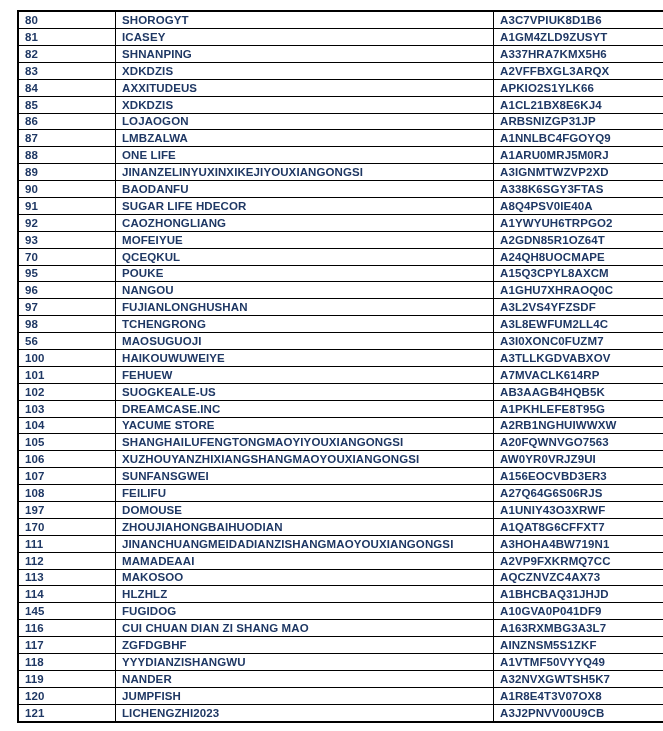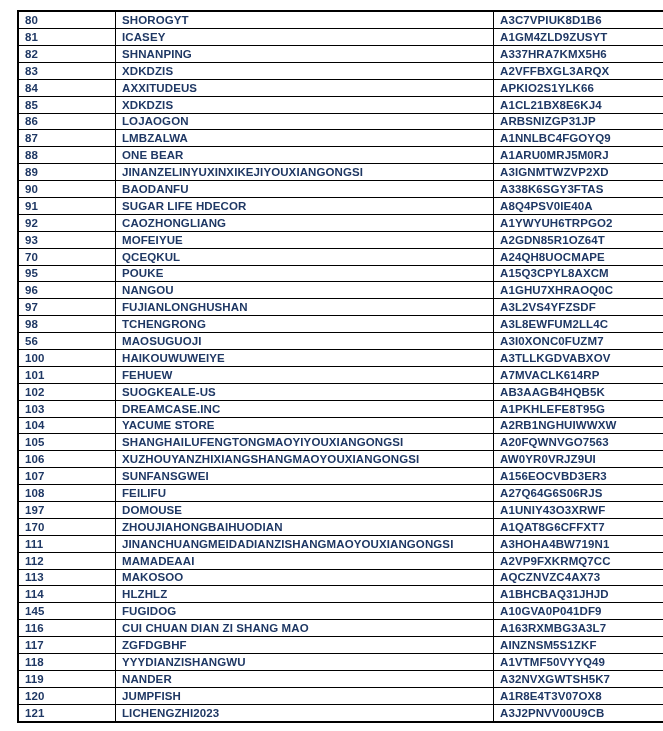--- a/index.html
+++ b/index.html
@@ -83,21 +83,21 @@
     <td class="col-name">LOJAOGON</td>
     <td class="col-id">ARBSNIZGP31JP</td>
   </tr>
         <tr>
     <td class="col-num">87</td>
     <td class="col-name">LMBZALWA</td>
     <td class="col-id">A1NNLBC4FGOYQ9</td>
   </tr>
         <tr>
     <td class="col-num">88</td>
-    <td class="col-name">ONE BEAR</td>
+    <td class="col-name">ONE LIFE</td>
     <td class="col-id">A1ARU0MRJ5M0RJ</td>
   </tr>
         <tr>
     <td class="col-num">89</td>
     <td class="col-name">JINANZELINYUXINXIKEJIYOUXIANGONGSI</td>
     <td class="col-id">A3IGNMTWZVP2XD</td>
   </tr>
         <tr>
     <td class="col-num">90</td>
     <td class="col-name">BAODANFU</td>

